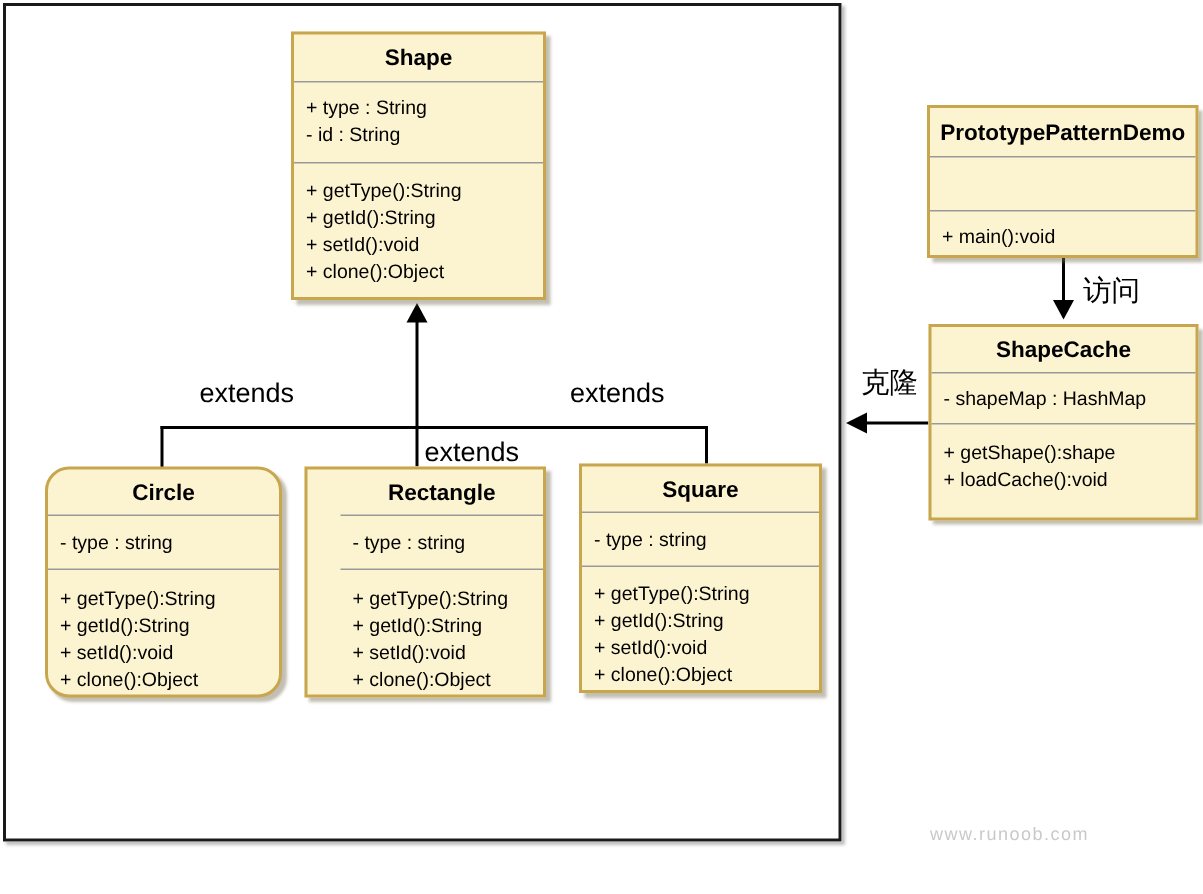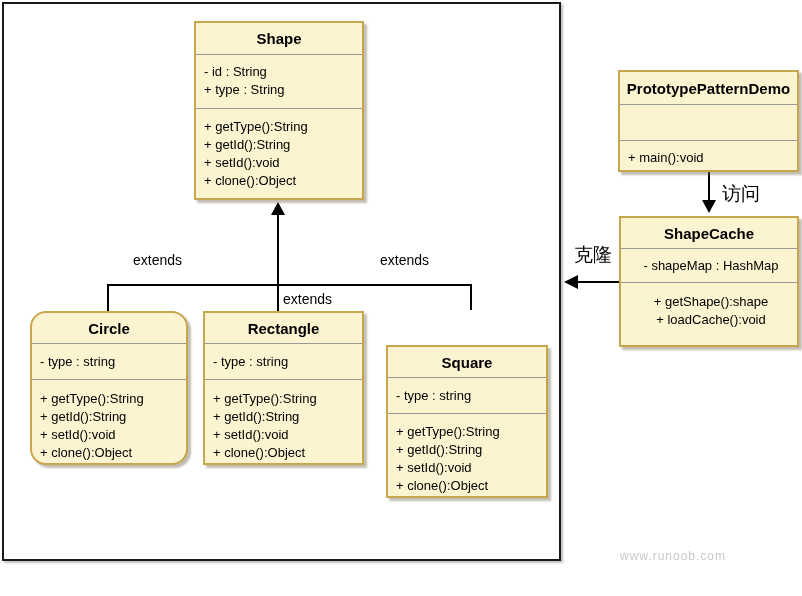--- a/index.html
+++ b/index.html
@@ -61,21 +61,21 @@
     padding-right: 4px;
     border-bottom: 1px solid #999999;
     flex: 0 0 auto;
     overflow: hidden;
   }
   .uml-section.last { border-bottom: none; flex: 1 1 auto; }
   .member { white-space: nowrap; }
 
   .edge-label {
     position: absolute;
-    font-size: 14px;
+    font-size: 18px;
     color: #000;
     white-space: nowrap;
   }
   .edge-label.cjk { font-size: 19px; }
 
   .watermark {
     position: absolute;
     left: 620px; top: 549px;
     font-size: 12px;
     letter-spacing: 1px;
@@ -101,22 +101,22 @@
     <line x1="709" y1="172" x2="709" y2="202"></line>
     <polygon points="709,213 702,200 716,200"></polygon>
 
     <line x1="619" y1="282" x2="576" y2="282"></line>
     <polygon points="564,282 578,275 578,289"></polygon>
   </svg>
 
   <div class="uml-box" style="left:194px; top:21px; width:170px; height:179px;">
     <div class="uml-title" style="height:32px">Shape</div>
     <div class="uml-section" style="height:54px; padding-top:8px">
+      <div class="member">+ type : String</div>
       <div class="member">- id : String</div>
-      <div class="member">+ type : String</div>
     </div>
     <div class="uml-section last" style="padding-top:9px">
       <div class="member">+ getType():String</div>
       <div class="member">+ getId():String</div>
       <div class="member">+ setId():void</div>
       <div class="member">+ clone():Object</div>
     </div>
   </div>
 
   <div class="uml-box" style="left:30px; top:311px; width:158px; height:154px;border-radius:16px;">
@@ -125,55 +125,55 @@
       <div class="member">- type : string</div>
     </div>
     <div class="uml-section last" style="padding-top:10px">
       <div class="member">+ getType():String</div>
       <div class="member">+ getId():String</div>
       <div class="member">+ setId():void</div>
       <div class="member">+ clone():Object</div>
     </div>
   </div>
 
-  <div class="uml-box" style="left:203px; top:311px; width:161px; height:154px;">
+  <div class="uml-box" style="left:203px; top:311px; width:161px; height:154px;padding-left:22px;">
     <div class="uml-title" style="height:31px">Rectangle</div>
     <div class="uml-section" style="height:36px; padding-top:9px">
       <div class="member">- type : string</div>
     </div>
     <div class="uml-section last" style="padding-top:10px">
       <div class="member">+ getType():String</div>
       <div class="member">+ getId():String</div>
       <div class="member">+ setId():void</div>
       <div class="member">+ clone():Object</div>
     </div>
   </div>
 
-  <div class="uml-box" style="left:386px; top:309px; width:162px; height:153px;margin-top:36px;">
+  <div class="uml-box" style="left:386px; top:309px; width:162px; height:153px;">
     <div class="uml-title" style="height:31px">Square</div>
     <div class="uml-section" style="height:36px; padding-top:9px">
       <div class="member">- type : string</div>
     </div>
     <div class="uml-section last" style="padding-top:9px">
       <div class="member">+ getType():String</div>
       <div class="member">+ getId():String</div>
       <div class="member">+ setId():void</div>
       <div class="member">+ clone():Object</div>
     </div>
   </div>
 
   <div class="uml-box" style="left:618px; top:70px; width:181px; height:102px;">
     <div class="uml-title" style="height:33px">PrototypePatternDemo</div>
     <div class="uml-section" style="height:36px"></div>
     <div class="uml-section last" style="padding-top:8px">
       <div class="member">+ main():void</div>
     </div>
   </div>
 
-  <div class="uml-box" style="left:619px; top:216px; width:180px; height:131px;text-align:center;">
+  <div class="uml-box" style="left:619px; top:216px; width:180px; height:131px;">
     <div class="uml-title" style="height:31px">ShapeCache</div>
     <div class="uml-section" style="height:34px; padding-top:8px">
       <div class="member">- shapeMap : HashMap</div>
     </div>
     <div class="uml-section last" style="padding-top:10px">
       <div class="member">+ getShape():shape</div>
       <div class="member">+ loadCache():void</div>
     </div>
   </div>
 

